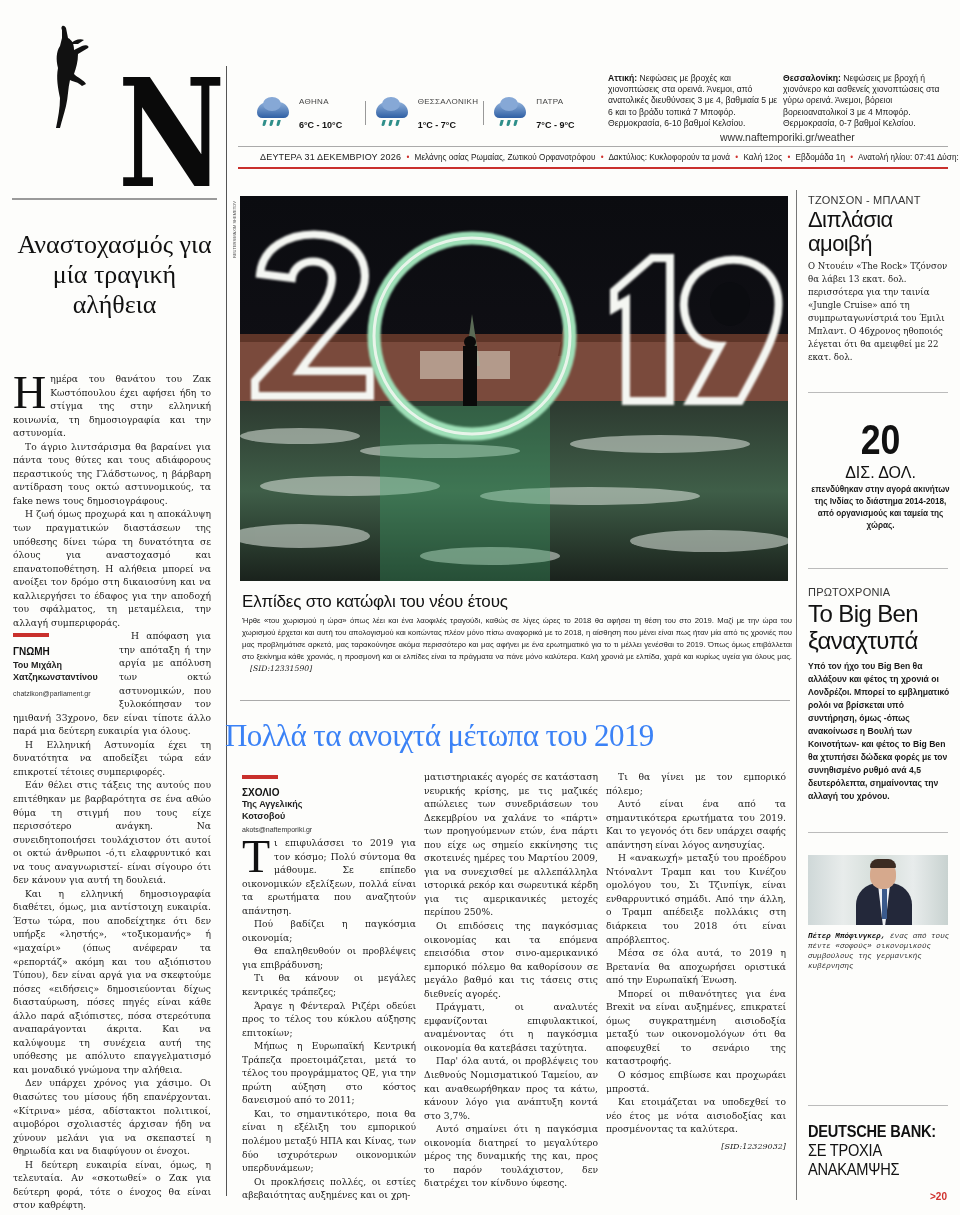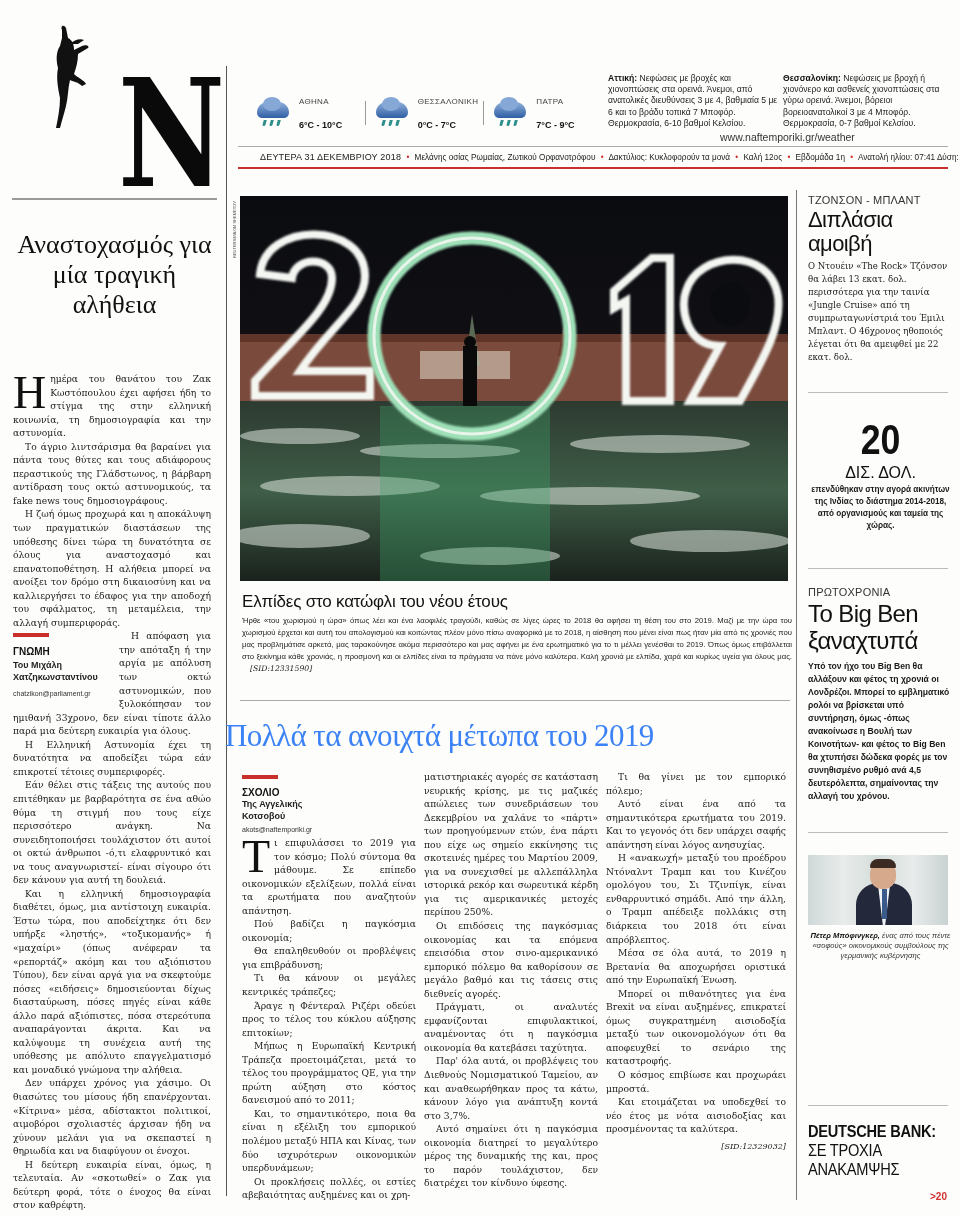--- a/index.html
+++ b/index.html
@@ -80,21 +80,21 @@
   .big-num { text-align: center; font-family: "Liberation Sans", sans-serif; font-weight: bold; font-size: 42px; line-height: 44px; color: #111; transform: scaleX(0.85); }
   .big-unit { text-align: center; font-family: "Liberation Sans", sans-serif; font-size: 16px; color: #111; margin-top: 2px; }
   .big-desc { text-align: center; font-family: "Liberation Sans", sans-serif; font-weight: bold; font-size: 8.2px; line-height: 12px; color: #1a1a1a; margin-top: 2px; }
 
   .portrait { width: 140px; height: 70px; background: linear-gradient(90deg, #cfd8d8 0%, #e8eceb 25%, #d4ddd9 50%, #e8ecec 75%, #c8d2d0 100%); position: relative; overflow: hidden; }
   .portrait .suit { position: absolute; left: 48px; top: 28px; width: 56px; height: 48px; background: #23283a; border-radius: 22px 22px 0 0; }
   .portrait .shirt { position: absolute; left: 70px; top: 30px; width: 12px; height: 40px; background: #eef1f5; clip-path: polygon(0 0,100% 0,60% 100%,40% 100%); }
   .portrait .tie { position: absolute; left: 74px; top: 34px; width: 5px; height: 30px; background: #3a5a8c; }
   .portrait .head { position: absolute; left: 62px; top: 6px; width: 26px; height: 28px; background: #d6a98d; border-radius: 45%; }
   .portrait .hair { position: absolute; left: 62px; top: 4px; width: 26px; height: 9px; background: #3b2b22; border-radius: 12px 12px 2px 2px; }
-  .portrait-cap { font-family: Liberation Sans, sans-serif; font-style: italic; font-size: 7.6px; line-height: 10px; color: #333; margin-top: 6px; text-align: center; }
+  .portrait-cap { font-family: Liberation Mono, monospace; font-style: italic; font-size: 7.6px; line-height: 10px; color: #333; margin-top: 6px; }
   .portrait-cap b { font-weight: bold; color: #111; }
   .quote { font-family: "Liberation Sans", sans-serif; font-size: 10px; line-height: 14.5px; color: #1a1a1a; margin-top: 10px; }
 
   .teaser { font-family: "Liberation Sans", sans-serif; font-size: 17px; line-height: 19px; color: #111; letter-spacing: -0.3px; }
   .teaser .b { font-weight: bold; display: block; transform: scaleX(0.86); transform-origin: left; white-space: nowrap; }
   .teaser .l { display: block; transform: scaleX(0.86); transform-origin: left; white-space: nowrap; }
   .teaser-ref { position: absolute; left: 930px; top: 1169px; font-family: "Liberation Sans", sans-serif; font-size: 10px; font-weight: bold; color: #d0312d; margin-top: 22px; }
 </style>
 </head>
 <body>
@@ -127,21 +127,21 @@
   <div class="wcity">
     <div class="cloud">
       <div class="puff"></div>
         <div class="puff2"></div>
       <div class="drop" style="left:8px"></div>
         <div class="drop" style="left:15px"></div>
         <div class="drop" style="left:22px"></div>
     </div>
     <div class="wtext">
       <div class="cname">ΘΕΣΣΑΛΟΝΙΚΗ</div>
-      <div class="ctemp">0°C - 7°C</div>
+      <div class="ctemp">1°C - 7°C</div>
     </div>
   </div>
   <div class="wsep"></div>
   <div class="wcity">
     <div class="cloud">
       <div class="puff"></div>
         <div class="puff2"></div>
       <div class="drop" style="left:8px"></div>
         <div class="drop" style="left:15px"></div>
         <div class="drop" style="left:22px"></div>
@@ -158,21 +158,21 @@
   <span>Νεφώσεις με βροχές και χιονοπτώσεις στα ορεινά. Άνεμοι, από ανατολικές διευθύνσεις 3 με 4, βαθμιαία 5 με 6 και το βράδυ τοπικά 7 Μποφόρ. Θερμοκρασία, 6-10 βαθμοί Κελσίου.</span>
 </div>
 <div class="forecast fc-thess">
   <b>Θεσσαλονίκη:</b>
   <span>Νεφώσεις με βροχή ή χιονόνερο και ασθενείς χιονοπτώσεις στα γύρω ορεινά. Άνεμοι, βόρειοι βορειοανατολικοί 3 με 4 Μποφόρ. Θερμοκρασία, 0-7 βαθμοί Κελσίου.</span>
 </div>
 <div class="weather-url">www.naftemporiki.gr/weather</div>
 
 <div class="dateline-top"></div>
 <div class="dateline">
-  <span class="date">ΔΕΥΤΕΡΑ 31 ΔΕΚΕΜΒΡΙΟΥ 2018</span>
+  <span class="date">ΔΕΥΤΕΡΑ 31 ΔΕΚΕΜΒΡΙΟΥ 2026</span>
   <span class="bullet">•</span>
   <span>Μελάνης οσίας Ρωμαίας, Ζωτικού Ορφανοτρόφου</span>
   <span class="bullet">•</span>
   <span>Δακτύλιος: Κυκλοφορούν τα μονά</span>
   <span class="bullet">•</span>
   <span>Καλή 12ος</span>
   <span class="bullet">•</span>
   <span>Εβδομάδα 1η</span>
   <span class="bullet">•</span>
   <span>Ανατολή ηλίου: 07:41 Δύση: 17:15</span>

